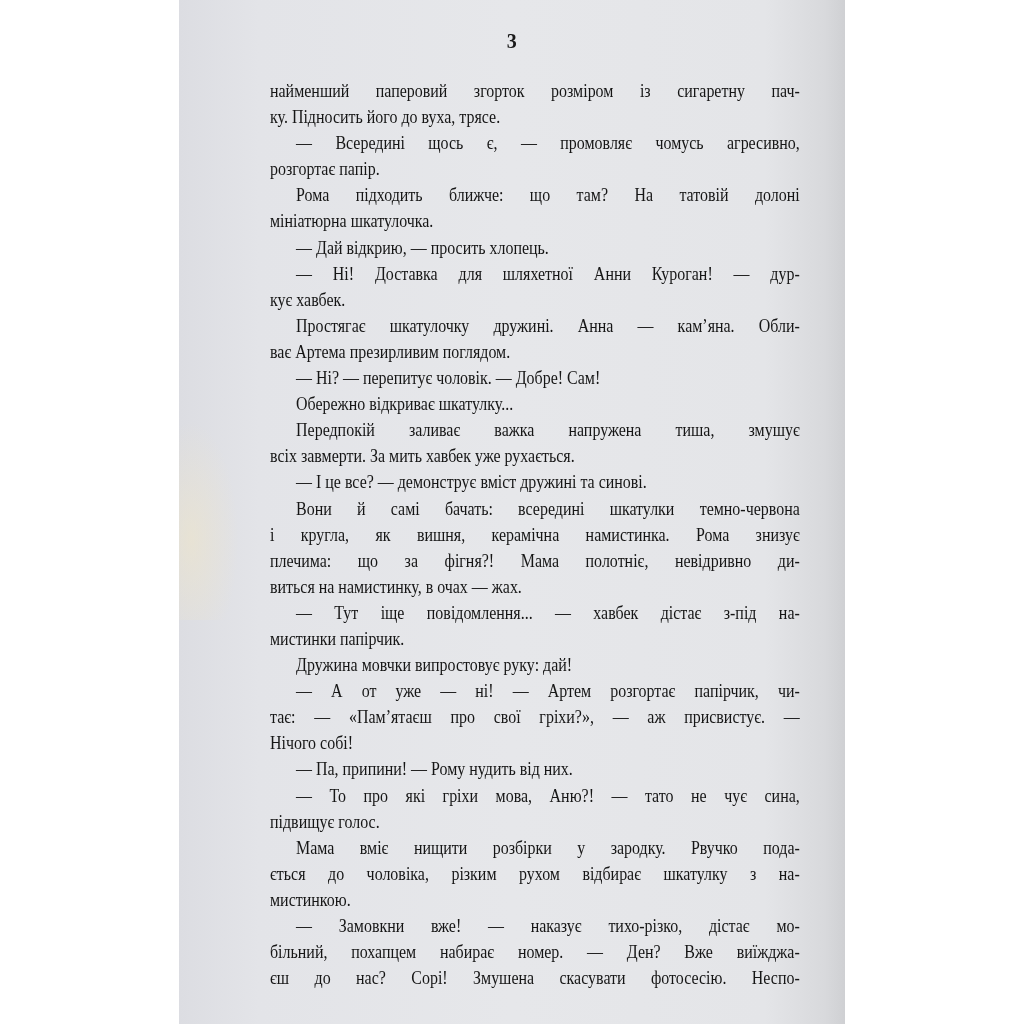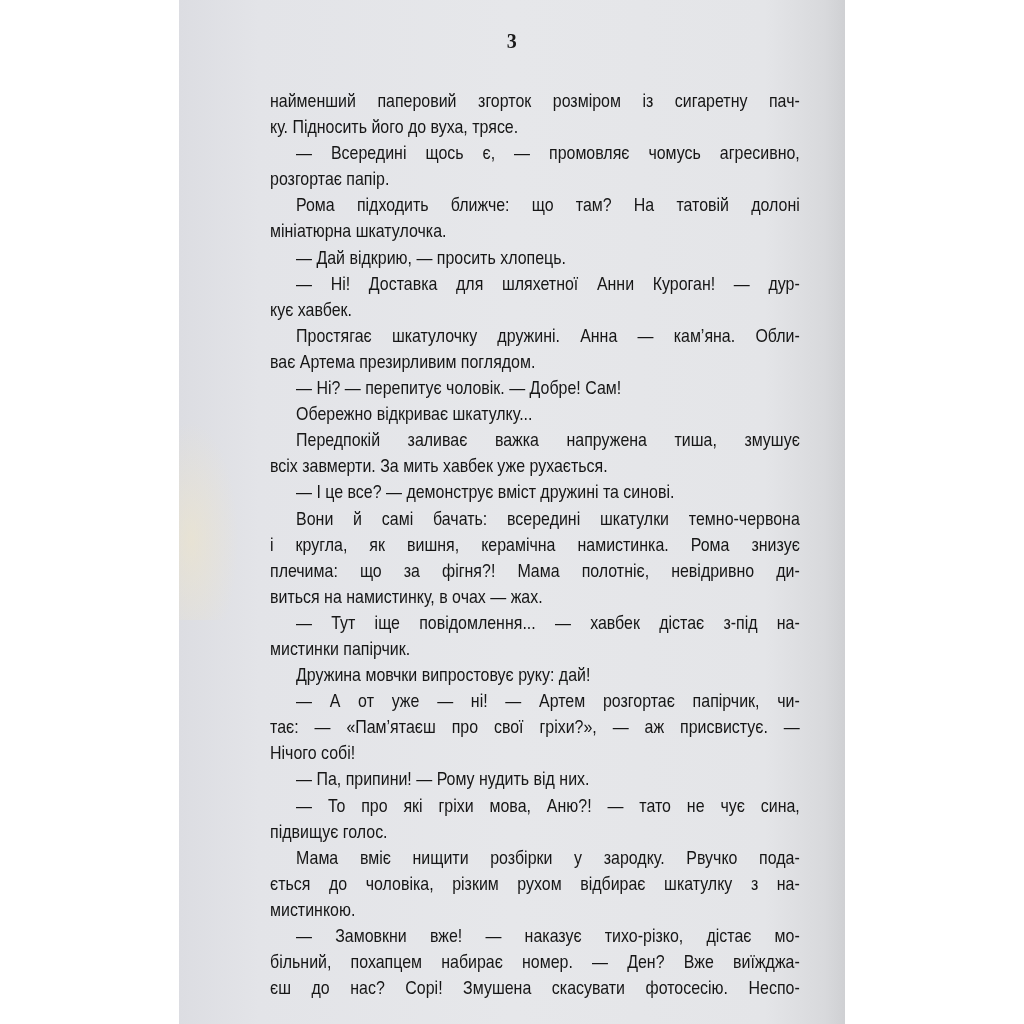--- a/index.html
+++ b/index.html
@@ -37,23 +37,23 @@
       text-align: center;
       font-family: "Liberation Serif", serif;
       font-weight: bold;
       font-size: 20px;
       color: #1a1a1a;
       letter-spacing: 0.5px;
     }
     .body-text {
       position: absolute;
       left: 91px;
-      top: 88px;
+      top: 78px;
       width: 530px;
-      font-family: Liberation Sans, sans-serif;
+      font-family: Liberation Serif, serif;
       font-stretch: condensed;
       font-size: 19px;
       line-height: 26.1px;
       color: #161616;
     }
     .line {
       display: block;
       white-space: nowrap;
       text-align: justify;
       text-align-last: justify;

